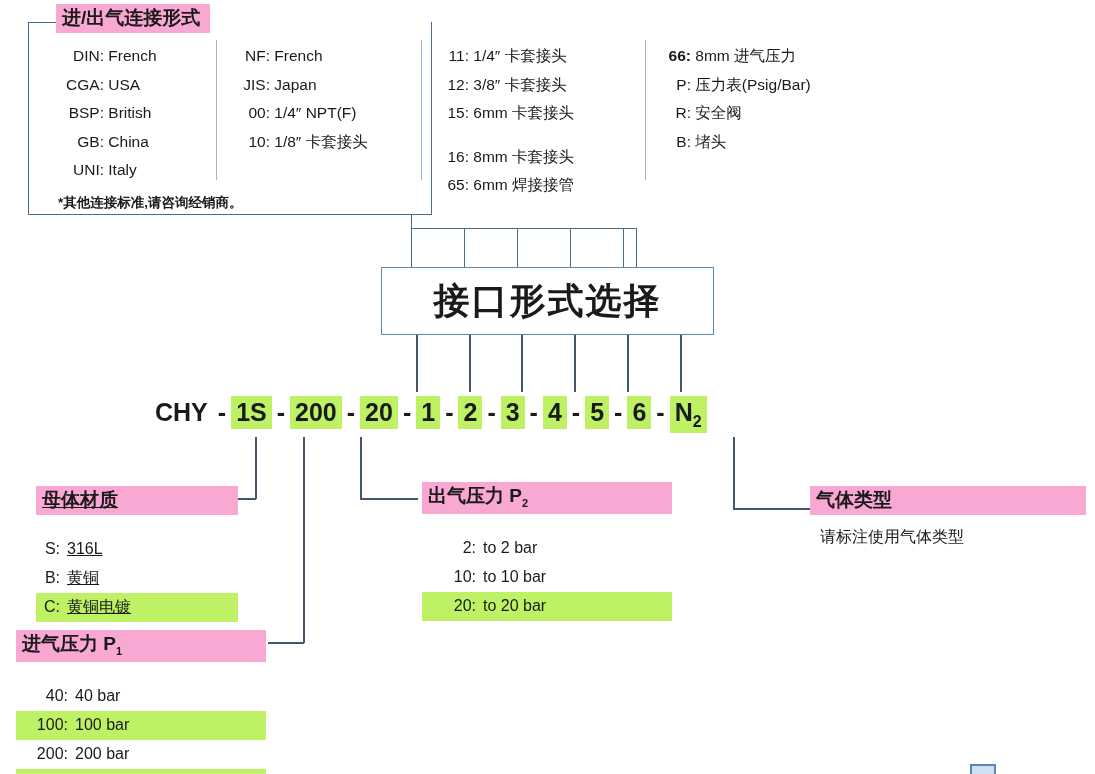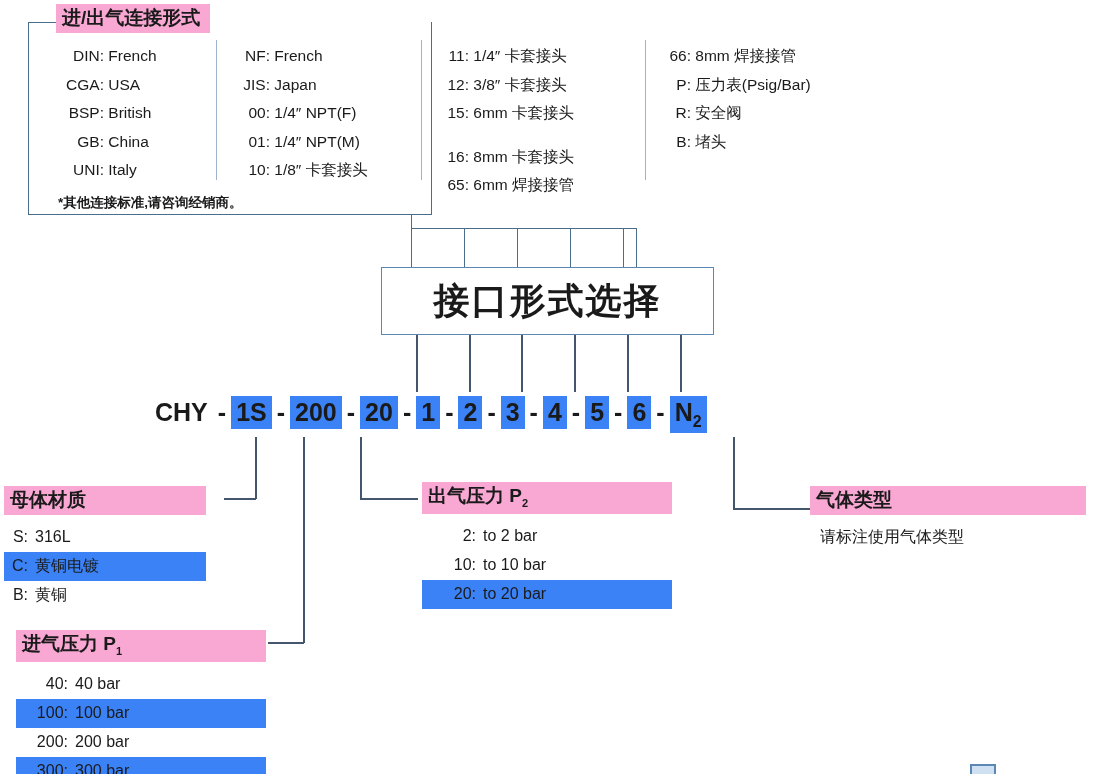--- a/index.html
+++ b/index.html
@@ -4,21 +4,21 @@
 <style>
   html,body{margin:0;padding:0;}
   body{
     width:1095px;height:774px;position:relative;overflow:hidden;
     background:#ffffff;
     font-family:"Liberation Sans","DejaVu Sans",sans-serif;
     color:#1a1a1a;
   }
   .abs{position:absolute;}
   
-  .hl{background:#3b82f6;}            
+  .hl{background:#bef264;}            
   .title-bar{
     background:#f9a8d4;
     font-size:19px;font-weight:600;color:#1a1a1a;
     padding:2px 10px 3px 6px;
     white-space:nowrap;line-height:1.25;
   }
   .vline{position:absolute;background:#4a6d8c;width:1px;}
   .hline{position:absolute;background:#4a6d8c;height:1px;}
   .vline-d{position:absolute;background:#44566b;width:2px;}
   .hline-d{position:absolute;background:#44566b;height:2px;}
@@ -46,21 +46,21 @@
   #partno{
     position:absolute;left:150px;top:396px;
     font-size:25px;font-weight:700;white-space:nowrap;
     letter-spacing:0px;
   }
   #partno .tok{padding:2px 5px;display:inline-block;}
   #partno .dash{display:inline-block;padding:0 5px;}
   #partno sub{font-size:16px;font-weight:700;}
   
   .group{position:absolute;}
-  .group .rows{font-size:16px;line-height:26px;margin-top:8px;white-space:nowrap;}
+  .group .rows{font-size:16px;line-height:26px;margin-top:20px;white-space:nowrap;}
   .group .row{display:block;padding:1px 0 2px 0;}
   .group .row .k{display:inline-block;text-align:right;margin-right:7px;}
   .sub{font-size:11px;vertical-align:sub;}
   #corner-widget{
     position:absolute;left:970px;top:764px;width:26px;height:18px;
     border:2px solid #5b87b5;background:#cfe0f2;box-sizing:border-box;
   }
 </style>
 </head>
 <body>
@@ -76,38 +76,37 @@
   <span class="r"><span class="k" style="width:46px;">GB:</span> <span>China</span></span>
   <span class="r"><span class="k" style="width:46px;">UNI:</span> <span>Italy</span></span>
 </div>
 
 <div class="divider" style="left:216px;"></div>
 
 <div class="col" style="left:236px;width:175px;">
   <span class="r"><span class="k" style="width:34px;">NF:</span> <span>French</span></span>
   <span class="r"><span class="k" style="width:34px;">JIS:</span> <span>Japan</span></span>
   <span class="r"><span class="k" style="width:34px;">00:</span> <span>1/4″ NPT(F)</span></span>
-  <span class="r"><span class="k" style="width:34px;">01:</span> <span>1/4″ NPT(M)</span></span>
   <span class="r"><span class="k" style="width:34px;">10:</span> <span>1/8″  卡套接头</span></span>
 </div>
 
 <div class="divider" style="left:421px;"></div>
 
 <div class="col" style="left:441px;width:195px;">
   <span class="r"><span class="k" style="width:28px;">11:</span> <span>1/4″  卡套接头</span></span>
   <span class="r"><span class="k" style="width:28px;">12:</span> <span>3/8″  卡套接头</span></span>
   <span class="r"><span class="k" style="width:28px;">15:</span> <span>6mm 卡套接头</span></span>
   <span class="r"><span class="k" style="width:28px;margin-top:15px;">16:</span> <span>8mm 卡套接头</span></span>
   <span class="r"><span class="k" style="width:28px;">65:</span> <span>6mm 焊接接管</span></span>
 </div>
 
 <div class="divider" style="left:645px;"></div>
 
 <div class="col" style="left:663px;width:210px;">
-  <span class="r"><span class="k" style="width:28px;">66:</span> <span>8mm 焊接接管</span></span>
+  <span class="r"><span class="k" style="width:28px;font-weight:bold;">66:</span> <span>8mm 进气压力</span></span>
   <span class="r"><span class="k" style="width:28px;">P:</span> <span>压力表(Psig/Bar)</span></span>
   <span class="r"><span class="k" style="width:28px;">R:</span> <span>安全阀</span></span>
   <span class="r"><span class="k" style="width:28px;">B:</span> <span>堵头</span></span>
 </div>
 
 <div class="note">*其他连接标准,请咨询经销商。</div>
 
 <div class="vline" style="left:411px;top:215px;height:13px;"></div>
 
 <div class="hline" style="left:411px;top:228px;width:225px;"></div>
@@ -139,26 +138,26 @@
 
 <div class="vline-d" style="left:303px;top:437px;height:206px;"></div>
 <div class="hline-d" style="left:268px;top:642px;width:36px;"></div>
 
 <div class="vline-d" style="left:360px;top:437px;height:62px;"></div>
 <div class="hline-d" style="left:360px;top:498px;width:58px;"></div>
 
 <div class="vline-d" style="left:733px;top:437px;height:72px;"></div>
 <div class="hline-d" style="left:733px;top:508px;width:78px;"></div>
 
-<div class="group" style="left:4px;top:486px;width:202px;">
+<div class="group" style="left:36px;top:486px;width:202px;text-decoration:underline;">
   <div class="title-bar">母体材质</div>
   <div class="rows">
     <span class="row"><span class="k" style="width:24px;">S:</span><span>316L</span></span>
+    <span class="row"><span class="k" style="width:24px;">B:</span><span>黄铜</span></span>
     <span class="row hl"><span class="k" style="width:24px;">C:</span><span>黄铜电镀</span></span>
-    <span class="row"><span class="k" style="width:24px;">B:</span><span>黄铜</span></span>
   </div>
 </div>
 
 <div class="group" style="left:16px;top:630px;width:250px;">
   <div class="title-bar"><span>进气压力 P</span><sub class="sub">1</sub></div>
   <div class="rows">
     <span class="row"><span class="k" style="width:52px;">40:</span><span>40 bar</span></span>
     <span class="row hl"><span class="k" style="width:52px;">100:</span><span>100 bar</span></span>
     <span class="row"><span class="k" style="width:52px;">200:</span><span>200 bar</span></span>
     <span class="row hl"><span class="k" style="width:52px;">300:</span><span>300 bar</span></span>

